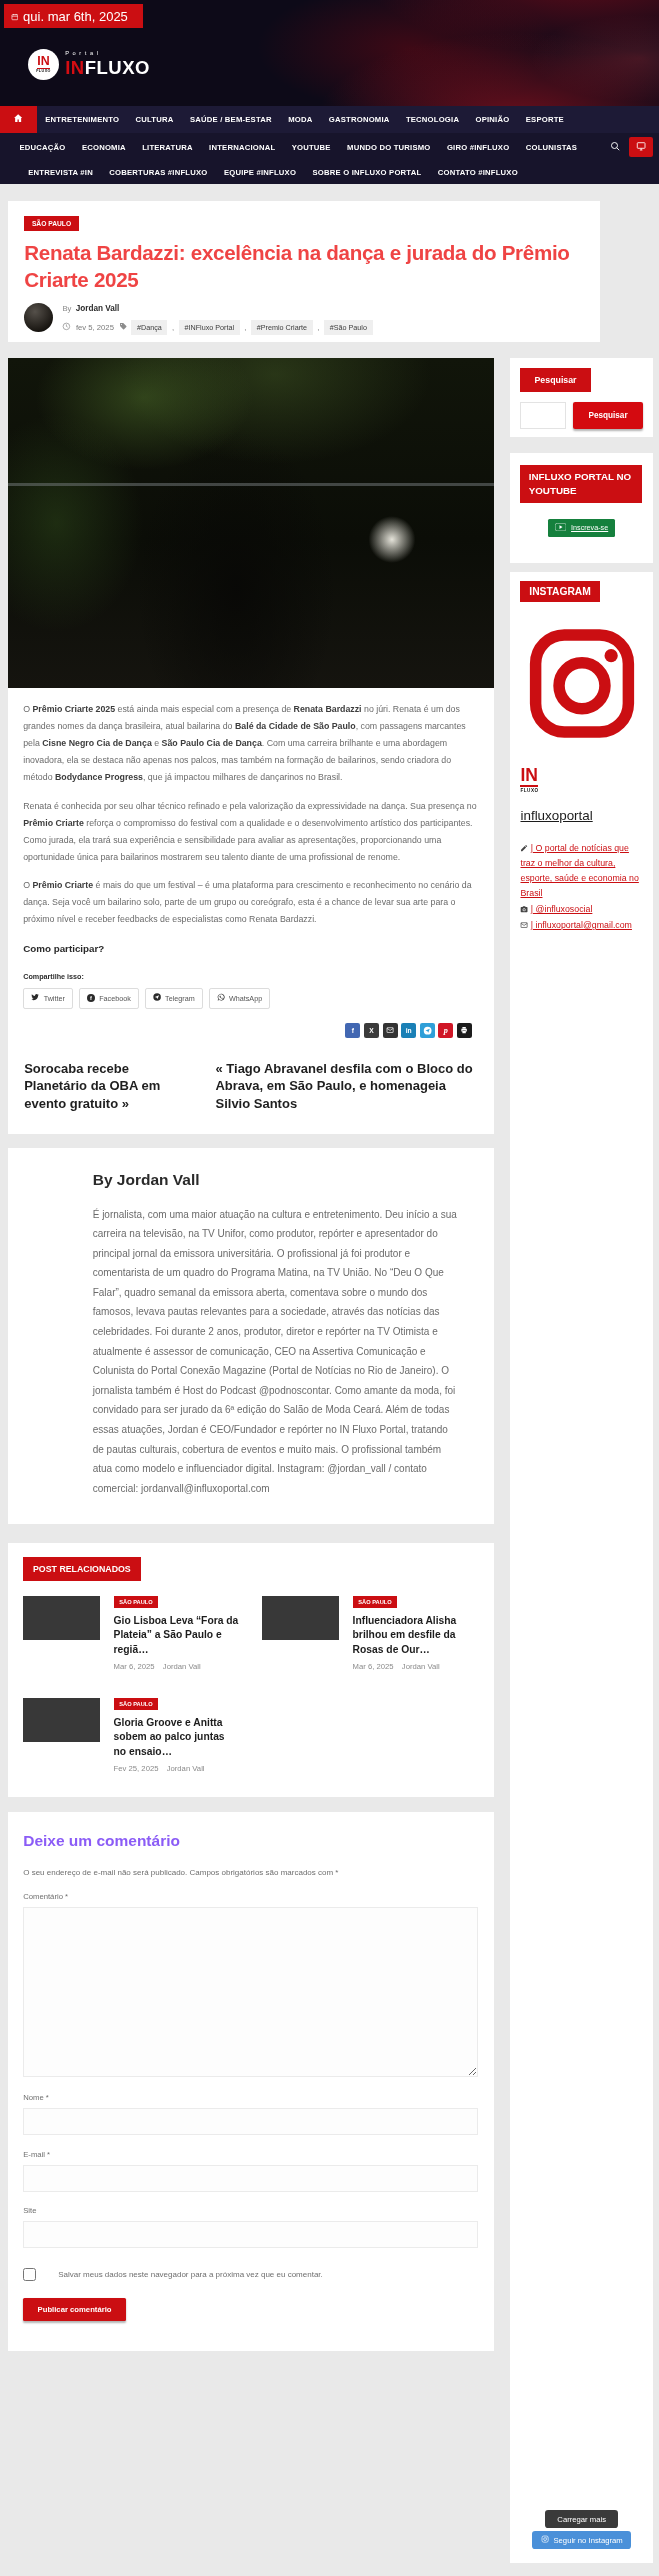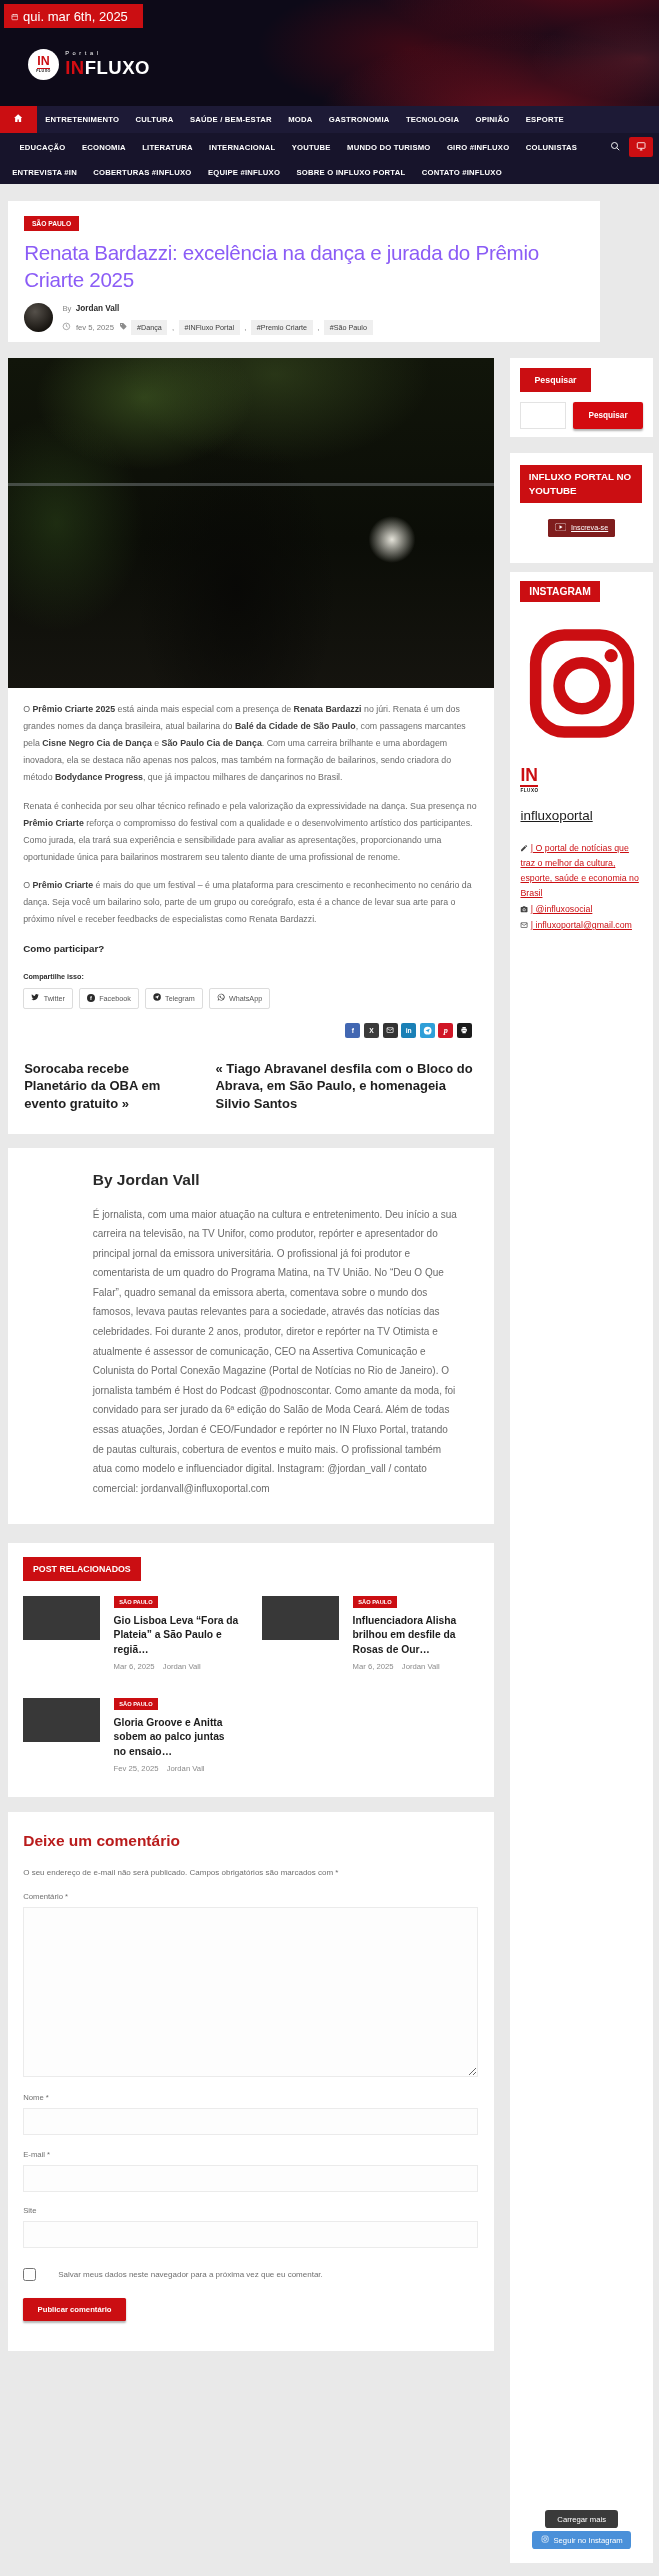--- a/index.html
+++ b/index.html
@@ -26,27 +26,27 @@
   .logo-text .lt-portal { color:#fff; font-size:5.7px; letter-spacing:3.6px; margin-bottom:1.5px; }
   .logo-text .lt-name { font-size:18.5px; font-weight:bold; letter-spacing:0.5px; }
   .lt-name .red { color:#d40d12; } .lt-name .white { color:#fff; }
 
   .nav1 { height:27px; background:#1d1a36; display:flex; align-items:center; }
   .home-btn { width:37px; height:27px; background:#cb0e12; display:flex; align-items:center; justify-content:center; flex:none; }
   .nav-link { color:#fff; font-weight:bold; font-size:7.7px; letter-spacing:0.2px; margin:0 8.2px; white-space:nowrap; }
   .nav2 { height:28px; background:#17142b; display:flex; align-items:center; padding-left:11.3px; }
   .nav2-right { margin-left:auto; display:flex; align-items:center; gap:8.2px; padding-right:6.2px; }
   .skin-btn { width:24px; height:19.6px; background:#cb0e12; border:none; border-radius:2.1px; display:flex; align-items:center; justify-content:center; }
-  .nav3 { height:23px; background:#17142b; display:flex; align-items:center; padding-left:4px; }
+  .nav3 { height:23px; background:#17142b; display:flex; align-items:center; padding-left:20px; }
 
   
   .content { padding-top:16.5px; }
   .title-card { width:592px; height:141px; margin-left:7.7px; background:#fff; padding:15.5px 16.5px; }
   .cat-badge { display:inline-block; background:#cb0e12; color:#fff; font-size:6.7px; font-weight:bold; padding:4.1px 7.7px; }
-  .post-title { font-size:20.6px; line-height:27px; color:#8b5cf6; letter-spacing:-0.3px; margin:7.7px 0 10.3px; max-width:551px; font-weight:normal; }
+  .post-title { font-size:20.6px; line-height:27px; color:#ef4444; letter-spacing:-0.3px; margin:7.7px 0 10.3px; max-width:551px; font-weight:bold; }
   .meta { display:flex; align-items:flex-start; }
   .avatar { width:29px; height:29px; border-radius:50%; flex:none;
     background: radial-gradient(circle at 38% 30%, #55504a, #16130f 75%); }
   .meta-col { margin-left:9.3px; padding-top:1px; }
   .byline { font-size:7.7px; color:#8a8a8a; }
   .byline .author-name { color:#2b2b2b; font-weight:bold; font-size:8.2px; margin-left:2.1px; }
   .meta-row2 { display:flex; align-items:center; gap:4.6px; margin-top:6.7px; font-size:7.7px; color:#7c7c7c; }
   .tag-pill { background:#efefef; color:#3c3c3c; font-size:7.2px; padding:3.1px 5.7px; }
   .tag-sep { color:#777; }
 
@@ -92,42 +92,42 @@
   .related-card { background:#fff; margin-top:18.5px; padding:14.4px 15.5px 24px; }
   .rel-badge { display:inline-block; background:#cb0e12; color:#fff; font-weight:bold; font-size:8.8px; padding:6.7px 9.8px; }
   .rel-grid { display:grid; grid-template-columns:1fr 1fr; gap:27px 23px; margin-top:15.5px; }
   .rel-item { display:flex; gap:13.4px;justify-content:flex-end; }
   .thumb { width:77px; height:44px; background:#383838; flex:none; }
   .rel-cat { display:inline-block; background:#cb0e12; color:#fff; font-size:5.7px; font-weight:bold; padding:3.1px 5.7px; }
   .rel-title { font-size:10.3px; font-weight:bold; color:#1d1d1d; line-height:14.4px; margin:5.7px 0 4.6px; display:block; }
   .rel-meta { font-size:7.7px; color:#8b8b8b; display:flex; gap:8.2px; }
 
   .comment-card { background:#fff; margin-top:15.5px; padding:16.5px 15.5px 30px; }
-  .comment-card h2 { font-size:15.5px; color:#b91c1c; margin:3.1px 0 18.5px; }
+  .comment-card h2 { font-size:15.5px; color:#8b5cf6; margin:3.1px 0 18.5px; }
   .form-note { font-size:8px; color:#6f6f6f; margin-bottom:7.2px; }
   .f-label { display:block; font-size:7.7px; color:#6f6f6f; margin:14.4px 0 6.2px; }
   .f-textarea { width:100%; height:170px; background:#fdfdfd; border:0.5px solid #ebebeb; resize:vertical; padding:5.2px; font-size:7.7px; }
   .f-input { width:100%; height:27px; background:#fdfdfd; border:0.5px solid #ebebeb; padding:0 6.2px; font-size:7.7px; }
   .check-row { display:flex; align-items:center; gap:22px; margin-top:19.6px; font-size:8px; color:#6f6f6f; }
   .submit-btn { margin-top:16.5px; background:#cb0e12; color:#fff; font-weight:bold; font-size:7.7px;
     border:none; padding:7.2px 14.4px; border-radius:1.5px; box-shadow:0 1.5px 2.1px rgba(0,0,0,.3); }
 
   
   .widget { background:#fff; width:143px; }
   .w-title { display:inline-block; background:#cb0e12; color:#fff; font-weight:bold; }
   .w-search { height:79px; margin-bottom:15.5px; padding:10.3px; }
   .w-search .w-title { font-size:8.8px; padding:6.7px 14px; }
   .search-row { display:flex; gap:6.7px; margin-top:10.8px; }
   .search-input { width:46px; height:27px; border:0.5px solid #e3e3e3; background:#fff; }
   .search-btn { width:70px; height:27px; background:#d40a10; color:#fff; font-weight:bold; font-size:8.2px;
     border:none; border-radius:2.1px; box-shadow:0 1.5px 2.1px rgba(0,0,0,.3); }
 
   .w-youtube { height:110px; margin-bottom:9.3px; padding:12.4px 10.3px; }
   .w-youtube .w-title { font-size:9.8px; line-height:14px; padding:5.2px 8.2px; max-width:122px; }
-  .yt-btn { display:flex; align-items:center; gap:4.6px; background:#7f1d1d; border:none; border-radius:1.5px;
+  .yt-btn { display:flex; align-items:center; gap:4.6px; background:#15803d; border:none; border-radius:1.5px;
     margin:15.5px auto 0; padding:4.1px 7.2px; color:#fff; font-size:7.2px; }
   .yt-btn .yt-label { text-decoration:underline; color:#fff; }
 
   .w-instagram { height:1991px; margin-bottom:15.5px; padding:9.3px 10.3px 13.4px; display:flex; flex-direction:column; }
   .w-instagram .w-title { font-size:10.3px; padding:5.2px 8.8px; align-self:flex-start; }
   .ig-glyph { margin:20.6px auto 0; }
   .ig-mini-logo { margin-top:20.6px; line-height:1; }
   .ig-mini-in { color:#cb0e12; font-weight:bold; font-size:17.5px; border-bottom:2.1px solid #cb0e12; display:inline-block; padding-bottom:0.5px; }
   .ig-mini-fluxo { font-size:4.6px; color:#111; font-weight:bold; letter-spacing:0.5px; margin-top:2.1px; }
   .ig-handle { font-size:13.4px; color:#1c1c1c; margin-top:14.4px; text-decoration:underline; display:inline-block; align-self:flex-start; }

